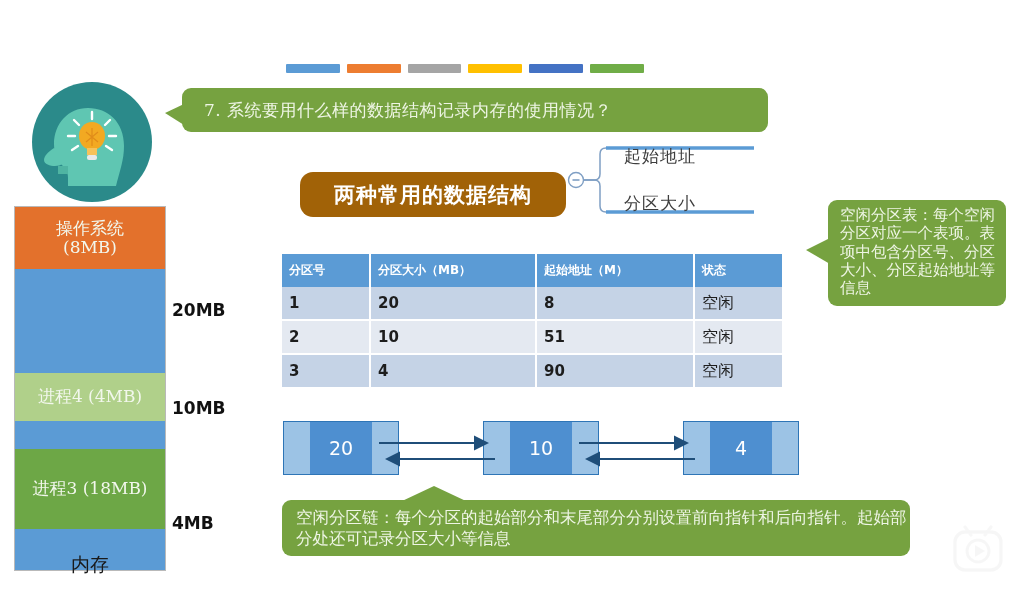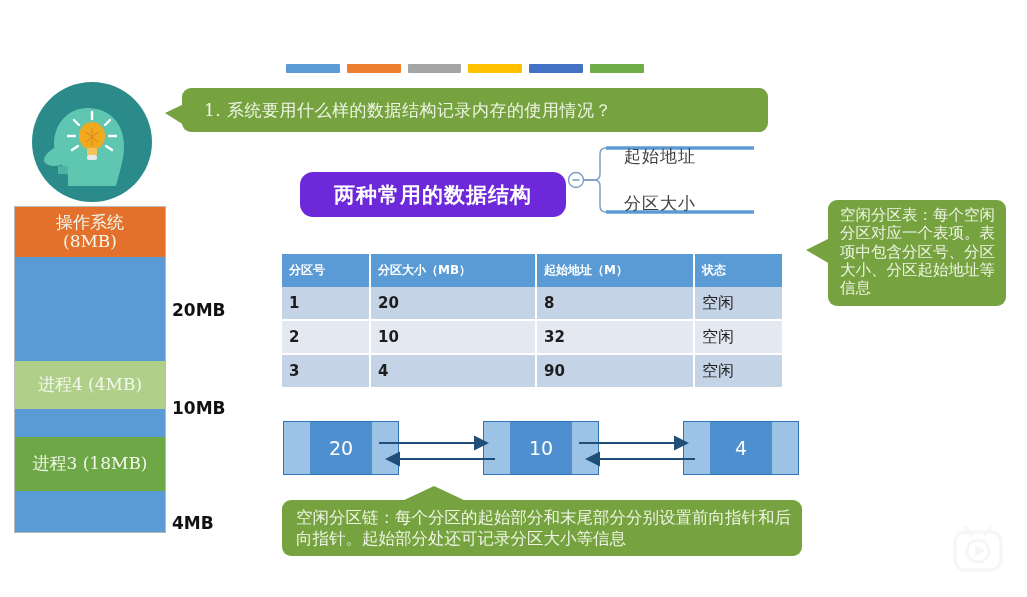--- a/index.html
+++ b/index.html
@@ -58,35 +58,35 @@
     padding:6px 10px 0 12px;
     font-size:15.5px;line-height:1.18;letter-spacing:0px;
     font-family:"DejaVu Serif","Liberation Serif",serif;
   }
   .tail-right{
     position:absolute;left:806px;top:238px;width:0;height:0;
     border-top:12px solid transparent;border-bottom:14px solid transparent;
     border-right:24px solid #76a240;
   }
   .callout.bottom-note{
-    left:282px;top:500px;width:520px;height:56px;
+    left:282px;top:500px;width:628px;height:56px;
     padding:7px 0 0 14px;
     font-size:16.5px;line-height:1.28;
     font-family:"DejaVu Serif","Liberation Serif",serif;
   }
   .tail-bottom{
     position:absolute;left:400px;top:486px;width:0;height:0;
     border-left:34px solid transparent;border-right:34px solid transparent;
     border-bottom:16px solid #76a240;
   }
 
   
   .blue-box{
     position:absolute;left:300px;top:172px;width:266px;height:45px;
-    background:#6d28d9;border-radius:13px;
+    background:#a16207;border-radius:13px;
     display:flex;align-items:center;justify-content:center;
     color:#ffffff;font-size:21px;font-weight:bold;letter-spacing:1px;
     font-family:"DejaVu Sans","Liberation Sans",sans-serif;
   }
   .branch{
     position:absolute;left:566px;top:140px;width:190px;height:80px;
   }
   .branch-lbl{
     position:absolute;color:#3e3e3e;font-size:17px;letter-spacing:1px;
     font-family:"DejaVu Sans","Liberation Sans",sans-serif;white-space:nowrap;
@@ -198,21 +198,21 @@
         <path d="M82 42 l-5 5"></path>
       <path d="M40 58 h7"></path>
         <path d="M88 58 h-7"></path>
       <path d="M44 72 l6 -4"></path>
         <path d="M84 72 l-6 -4"></path>
     </g>
   </svg>
 
   <div class="tail-left"></div>
   <div class="callout q1">
-    <span>1. 系统要用什么样的数据结构记录内存的使用情况？</span>
+    <span>7. 系统要用什么样的数据结构记录内存的使用情况？</span>
   </div>
 
   <div class="blue-box">
     <span>两种常用的数据结构</span>
   </div>
   <svg class="branch" viewBox="0 0 190 80">
     <circle cx="10" cy="40" r="7.5" fill="#ffffff" stroke="#7f9fc4" stroke-width="1.4"></circle>
     <path d="M6.5 40 h7" stroke="#7f9fc4" stroke-width="1.6"></path>
     <path d="M17.5 40 H28 Q34 40 34 34 V14 Q34 8 40 8 H188" stroke="#7f9fc4" stroke-width="1.5" fill="none"></path>
     <path d="M17.5 40 H28 Q34 40 34 46 V66 Q34 72 40 72 H188" stroke="#7f9fc4" stroke-width="1.5" fill="none"></path>
@@ -240,21 +240,21 @@
     <tbody>
       <tr class="r0">
         <td>1</td>
         <td>20</td>
         <td>8</td>
         <td class="cn">空闲</td>
       </tr>
       <tr class="r1">
         <td>2</td>
         <td>10</td>
-        <td>32</td>
+        <td>51</td>
         <td class="cn">空闲</td>
       </tr>
       <tr class="r2">
         <td>3</td>
         <td>4</td>
         <td>90</td>
         <td class="cn">空闲</td>
       </tr>
     </tbody>
   </table>
@@ -302,31 +302,32 @@
       <path d="M412 38 H304" stroke="#1f4e79" stroke-width="2.2" fill="none" marker-end="url(#al)"></path>
     </svg>
   </div>
 
   <div class="tail-bottom"></div>
   <div class="callout bottom-note">
     <span>空闲分区链：每个分区的起始部分和末尾部分分别设置前向指针和后向指针。起始部分处还可记录分区大小等信息</span>
   </div>
 
   <div class="mem">
-    <div class="mem-seg" style="height:50px;background:#e3712c;">
+    <div class="mem-seg" style="height:62px;background:#e3712c;">
       <span>操作系统</span>
       <span>(8MB)</span>
     </div>
     <div class="mem-seg" style="height:104px;background:#5b9bd5;"></div>
     <div class="mem-seg" style="height:48px;background:#b0d08a;">
       <span>进程4 (4MB)</span>
     </div>
     <div class="mem-seg" style="height:28px;background:#5b9bd5;"></div>
-    <div class="mem-seg" style="height:54px;background:#6da746;">
+    <div class="mem-seg" style="height:80px;background:#6da746;">
       <span>进程3 (18MB)</span>
     </div>
     <div class="mem-seg" style="height:41px;background:#5b9bd5;"></div>
   </div>
   <div class="mem-label" style="top:300px;">20MB</div>
   <div class="mem-label" style="top:398px;">10MB</div>
   <div class="mem-label" style="top:513px;">4MB</div>
+  <div class="mem-caption">内存</div>
 
 </div>
 
 </body></html>

